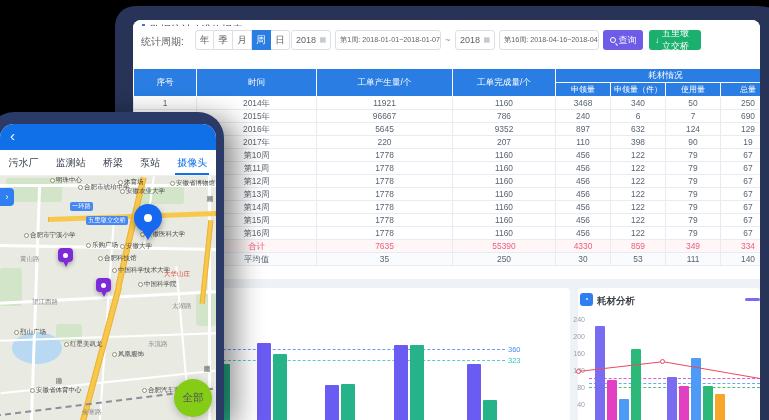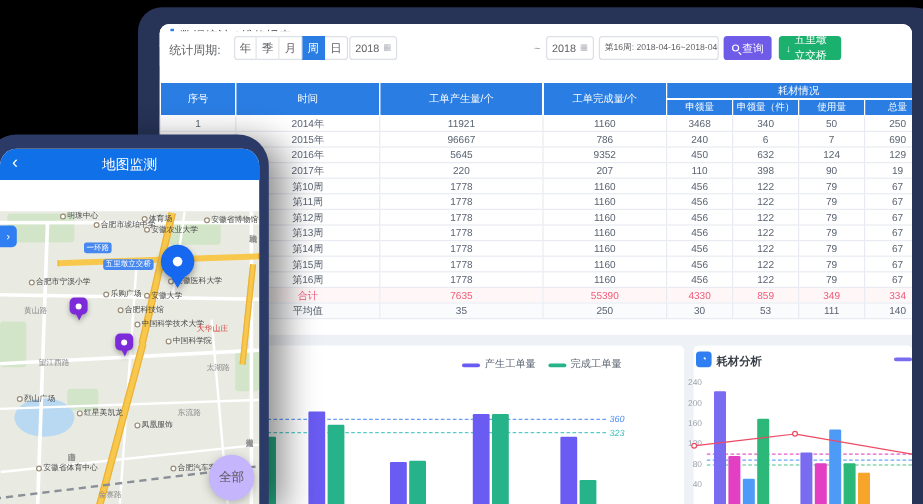--- a/index.html
+++ b/index.html
@@ -55,21 +55,21 @@
 
   
   #chartbg { left:0; top:259px; width:627px; height:141px; background:#eef1f5; }
   .card { top:268px; height:132px; background:#fff; border-radius:4px 4px 0 0; }
   #card-wo { left:0; width:437px; }
   #card-cs { left:445px; width:182px; }
   .legend { top:278px; display:flex; gap:10px; align-items:center; }
   .leg-item { display:flex; gap:4px; align-items:center; font-size:8.5px; color:#5a6472; }
   .dash { width:15px; height:3px; border-radius:2px; }
   .refline { height:0; border-top:1.4px dashed; opacity:.85; }
-  .reflab { font-size:7.5px;font-style:italic; }
+  .reflab { font-size:7.5px; }
   .bar { width:14px; border-radius:1px 1px 0 0; }
   .csbar { width:10px; border-radius:1px 1px 0 0; }
   .ytick { font-size:7px; color:#9aa0a8; width:16px; text-align:right; }
   #cs-title-ic { left:447px; top:273px; width:13px; height:13px; background:#2f7ff2; border-radius:3px;
     color:#fff; font-size:8px; display:flex; align-items:center; justify-content:center; }
   #cs-title { left:464px; top:275px; font-size:9.5px; color:#3a3f47; font-weight:bold; }
   .lineseg { height:0; border-top:1.4px solid #ee4a62; transform-origin:0 0; }
   .linedot { width:5px; height:5px; border:1.2px solid #ee4a62; border-radius:50%; background:#fff; }
 
   
@@ -103,21 +103,21 @@
   .pin-cam { position:absolute; width:16px; height:22px; filter:drop-shadow(0 2px 2px rgba(0,0,0,.3)); }
   .pin-cam .head { position:absolute; left:0; top:0; width:15px; height:14px; background:#7d2bd8; border-radius:4px; }
   .pin-cam .lens { position:absolute; left:5px; top:4.5px; width:5px; height:5px; background:#fff; border-radius:50%; }
   .pin-cam .tail { position:absolute; left:4.5px; top:13px; width:0; height:0;
     border-left:3px solid transparent; border-right:3px solid transparent; border-top:6px solid #7d2bd8; }
   #pin-blue { position:absolute; width:30px; height:40px; filter:drop-shadow(0 3px 3px rgba(0,0,0,.35)); }
   #pin-blue .head { position:absolute; left:0; top:0; width:28px; height:28px; background:#1668f0; border-radius:50%; }
   #pin-blue .dot { position:absolute; left:10px; top:10px; width:8px; height:8px; background:#fff; border-radius:50%; }
   #pin-blue .tail { position:absolute; left:8px; top:26px; width:0; height:0;
     border-left:6px solid transparent; border-right:6px solid transparent; border-top:10px solid #1668f0; }
-  #btn-all { position:absolute; left:174px; top:203px; width:38px; height:38px; background:#c4b5fd;
+  #btn-all { position:absolute; left:174px; top:203px; width:38px; height:38px; background:#84cc16;
     border-radius:50%; box-shadow:0 2px 8px rgba(0,0,0,.25); display:flex; align-items:center;
     justify-content:center; font-size:10.5px; color:#555; }
   #expander { position:absolute; left:0; top:12px; width:14px; height:18px; background:#2f7ff2;
     border-radius:0 4px 4px 0; color:#fff; font-size:9px; display:flex; align-items:center; justify-content:center; }
 </style>
 </head>
 <body>
 
 <div class="abs" id="bezel"></div>
 <div class="abs" id="screen">
@@ -132,20 +132,23 @@
     <div class="abs" id="segs">
         <div class="seg">年</div>
         <div class="seg">季</div>
         <div class="seg">月</div>
         <div class="seg on">周</div>
         <div class="seg">日</div>
       </div>
     <div class="abs inpbox yearbox" style="left:158px">
       <span>2018</span>
       <span class="cal">▦</span>
+    </div>
+    <div class="abs inpbox weekbox" style="left:202px">
+      <span>第1周: 2018-01-01~2018-01-07</span>
     </div>
     <div class="abs tilde" style="left:312px">~</div>
     <div class="abs inpbox yearbox" style="left:322px">
       <span>2018</span>
       <span class="cal">▦</span>
     </div>
     <div class="abs inpbox weekbox" style="left:366px;width:100px">
       <span>第16周: 2018-04-16~2018-04-22</span>
     </div>
     <div class="abs btn" id="btn-search">
@@ -204,21 +207,21 @@
             <td>240</td>
             <td>6</td>
             <td>7</td>
             <td>690</td>
           </tr>
           <tr>
             <td>3</td>
             <td>2016年</td>
             <td>5645</td>
             <td>9352</td>
-            <td>450</td>
+            <td>897</td>
             <td>632</td>
             <td>124</td>
             <td>129</td>
           </tr>
           <tr>
             <td>4</td>
             <td>2017年</td>
             <td>220</td>
             <td>207</td>
             <td>110</td>
@@ -317,30 +320,20 @@
             <td>140</td>
           </tr>
         </tbody>
     </table>
   </div>
 
   <div class="abs" id="chartbg"></div>
   <div class="abs card" id="card-wo"></div>
   <div class="abs card" id="card-cs"></div>
 
-  <div class="abs legend" id="wo-legend" style="left:252px">
-      <div class="leg-item">
-        <div class="dash" style="background: rgb(106, 91, 242);"></div>
-        <div>产生工单量</div>
-      </div>
-      <div class="leg-item">
-        <div class="dash" style="background: rgb(38, 179, 137);"></div>
-        <div>完成工单量</div>
-      </div>
-    </div>
   <div class="abs" id="wo-plot">
       <div class="abs refline" style="left: 60px; top: 329.08px; width: 312px; border-color: rgb(76, 140, 245);"></div>
       <div class="abs reflab" style="left: 375px; top: 325.08px; color: rgb(76, 140, 245);">360</div>
       <div class="abs refline" style="left: 60px; top: 340.069px; width: 312px; border-color: rgb(59, 195, 189);"></div>
       <div class="abs reflab" style="left: 375px; top: 336.069px; color: rgb(59, 195, 189);">323</div>
       <div class="abs bar" style="left: 57px; top: 329.08px; height: 106.92px; background: rgb(106, 91, 242);"></div>
       <div class="abs bar" style="left: 124px; top: 323.14px; height: 112.86px; background: rgb(106, 91, 242);"></div>
       <div class="abs bar" style="left: 192px; top: 364.72px; height: 71.28px; background: rgb(106, 91, 242);"></div>
       <div class="abs bar" style="left: 261px; top: 324.625px; height: 111.375px; background: rgb(106, 91, 242);"></div>
       <div class="abs bar" style="left: 334px; top: 343.93px; height: 92.07px; background: rgb(106, 91, 242);"></div>
@@ -381,22 +374,28 @@
       <div class="abs lineseg" style="left: 529px; top: 341.225px; width: 119.75px; transform: rotate(9.80842deg);"></div>
       <div class="abs linedot" style="left: 442.5px; top: 348.5px;"></div>
       <div class="abs linedot" style="left: 526.5px; top: 338.725px;"></div>
     </div>
 </div>
 
 <div class="abs" id="phone"></div>
 <div class="abs" id="pscreen">
   <div class="abs" id="phead">
     <div class="abs back">‹</div>
-    <div class="abs ttl">地图监测</div>
   </div>
+  <div class="abs" id="ptabs">
+      <div class="ptab">污水厂</div>
+      <div class="ptab">监测站</div>
+      <div class="ptab">桥梁</div>
+      <div class="ptab">泵站</div>
+      <div class="ptab on">摄像头</div>
+    </div>
   <div class="abs" id="pmap">
     <div id="map-deco">
         <div class="park" style="left: 6px; top: 2px; width: 56px; height: 24px; position: absolute;"></div>
         <div class="park" style="left: 140px; top: 8px; width: 44px; height: 20px; position: absolute;"></div>
         <div class="park" style="left: 196px; top: 116px; width: 20px; height: 34px; position: absolute;"></div>
         <div class="park" style="left: 56px; top: 148px; width: 26px; height: 18px; position: absolute;"></div>
         <div class="park" style="left: 0px; top: 92px; width: 22px; height: 38px; position: absolute;"></div>
         <div class="lake" style="left: 12px; top: 156px; width: 50px; height: 32px;"></div>
         <div class="road rw" style="left: 0px; top: 8px; width: 216px; height: 3px; transform: rotate(0deg);"></div>
         <div class="road rw" style="left: 0px; top: 70px; width: 216px; height: 3px; transform: rotate(1deg);"></div>

